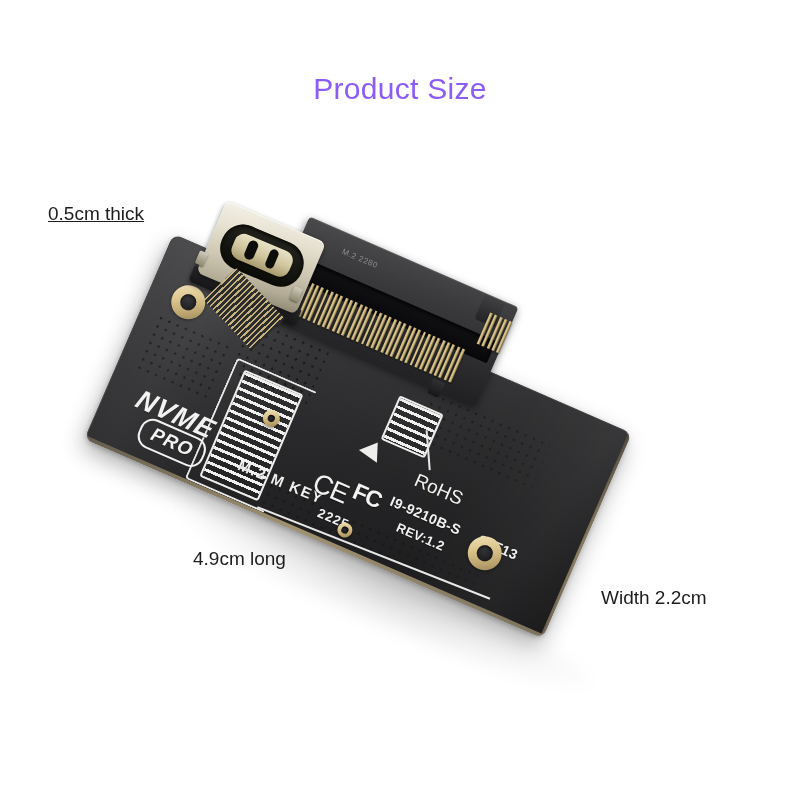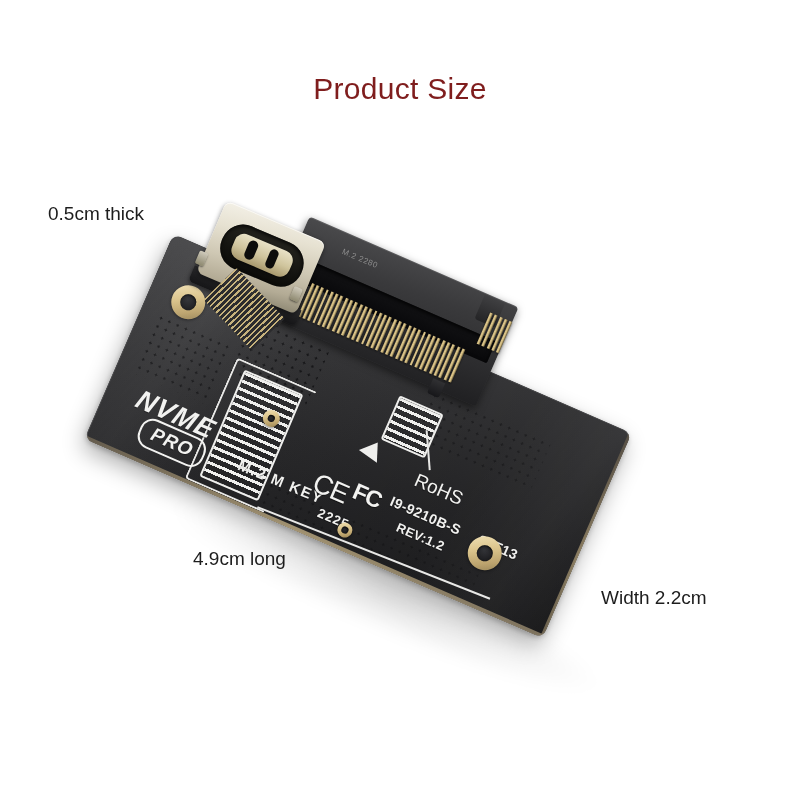--- a/index.html
+++ b/index.html
@@ -24,34 +24,34 @@
   }
 
   
   .title {
     position: absolute;
     left: 0;
     top: 72px;
     width: 800px;
     text-align: center;
     font-size: 30px;
-    color: #7f1d1d;
+    color: #8b5cf6;
     letter-spacing: 0.3px;
     font-weight: 400;
   }
 
   
   .callout {
     position: absolute;
     font-size: 19px;
     color: #1d1d1d;
     white-space: nowrap;
     font-weight: 400;
   }
-  .callout-thick { left: 48px;  top: 203px; }
+  .callout-thick { left: 48px;  top: 203px; text-decoration: underline; }
   .callout-long  { left: 193px; top: 548px; }
   .callout-width { left: 601px; top: 587px; }
 
   
   #photo-stage {
     position: absolute;
     left: 0;
     top: 0;
     width: 800px;
     height: 800px;

